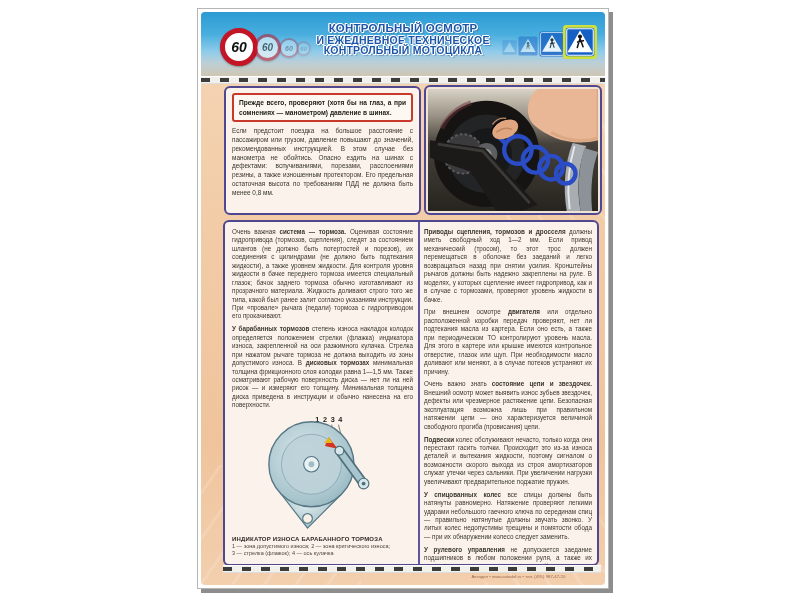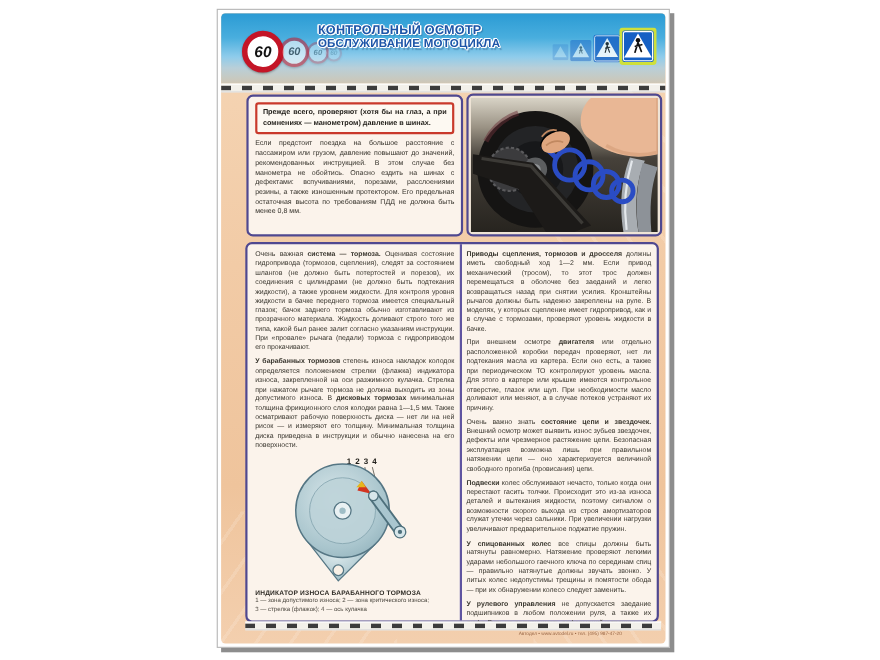--- a/index.html
+++ b/index.html
@@ -15,21 +15,21 @@
   .deco.bl{left:0;bottom:0;width:160px;height:120px;transform:scaleX(-1);}
   .deco.br{right:0;bottom:0;width:120px;height:90px;}
 
   
   .header{position:absolute;left:0;top:0;right:0;height:64px;
     background:linear-gradient(180deg,#2b9bd4 0,#49aede 35%,#8fcceb 62%,#b9cfd8 78%,#cfc6b4 100%);}
   .road-dash{position:absolute;left:0;right:0;top:64px;height:6px;background:#f2f0ea;
     border-top:1px solid #fff;border-bottom:1px solid #ddd;}
   .road-dash .dashes{position:absolute;inset:1px 0;
     background:repeating-linear-gradient(90deg,#3c3c3c 0 9px,rgba(0,0,0,0) 9px 19px);}
-  .title{position:absolute;left:88px;right:88px;top:11px;line-height:1.02;
+  .title{position:absolute;left:88px;right:88px;top:11px;text-align:center;line-height:1.02;
     font-weight:bold;color:#1d55a8;letter-spacing:.2px;
     text-shadow:-1px 0 #fff,1px 0 #fff,0 -1px #fff,0 1px #fff,1px 1px #fff,-1px -1px #fff,2px 2px 1px rgba(30,60,110,.35);}
   .title .l1{font-size:11.5px;}
   .title .l2,.title .l3{font-size:10.5px;}
   
   .speed-sign{position:absolute;border-radius:50%;background:#fff;color:#111;font-weight:bold;
     display:flex;align-items:center;justify-content:center;box-sizing:border-box;
     box-shadow:0 1px 2px rgba(0,0,0,.35);font-style:italic;}
   .ped-sign{position:absolute;}
   
@@ -67,21 +67,22 @@
 
     <div class="header">
 
       <div class="speed-sign" style="left:19px;top:16px;width:38px;height:38px;border:5px solid #c41527;font-size:14px;">60</div>
       <div class="speed-sign" style="left:53px;top:22px;width:27px;height:27px;border:3.5px solid #c41527;font-size:10px;opacity:.55;">60</div>
       <div class="speed-sign" style="left:78px;top:26px;width:20px;height:20px;border:2.5px solid #c41527;font-size:7px;opacity:.3;">60</div>
       <div class="speed-sign" style="left:95px;top:29px;width:15px;height:15px;border:2px solid #c41527;font-size:6px;opacity:.15;">60</div>
 
       <div class="title">
         <div class="l1">КОНТРОЛЬНЫЙ ОСМОТР</div>
-        <div class="l3">ОБСЛУЖИВАНИЕ МОТОЦИКЛА</div>
+        <div class="l2">И ЕЖЕДНЕВНОЕ ТЕХНИЧЕСКОЕ</div>
+        <div class="l3">КОНТРОЛЬНЫЙ МОТОЦИКЛА</div>
       </div>
 
       <svg class="ped-sign" style="left:301px;top:28px;opacity:.2;" width="15" height="15" viewBox="0 0 100 100">
         <rect x="2" y="2" width="96" height="96" rx="8" fill="#1560c4"></rect>
         <polygon points="50,14 88,80 12,80" fill="#fff"></polygon>
       </svg>
       <svg class="ped-sign" style="left:317px;top:24px;opacity:.45;" width="20" height="20" viewBox="0 0 100 100">
         <rect x="2" y="2" width="96" height="96" rx="8" fill="#1560c4"></rect>
         <polygon points="50,14 88,80 12,80" fill="#fff"></polygon>
         <circle cx="50" cy="36" r="6" fill="#111"></circle>

